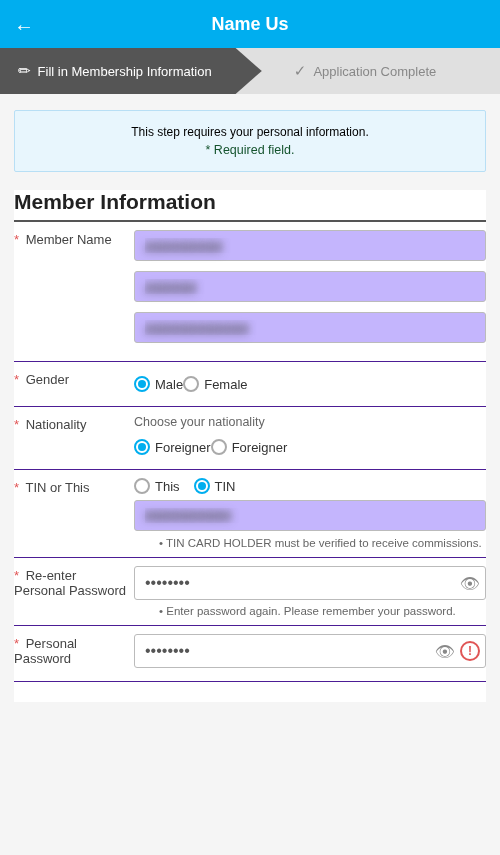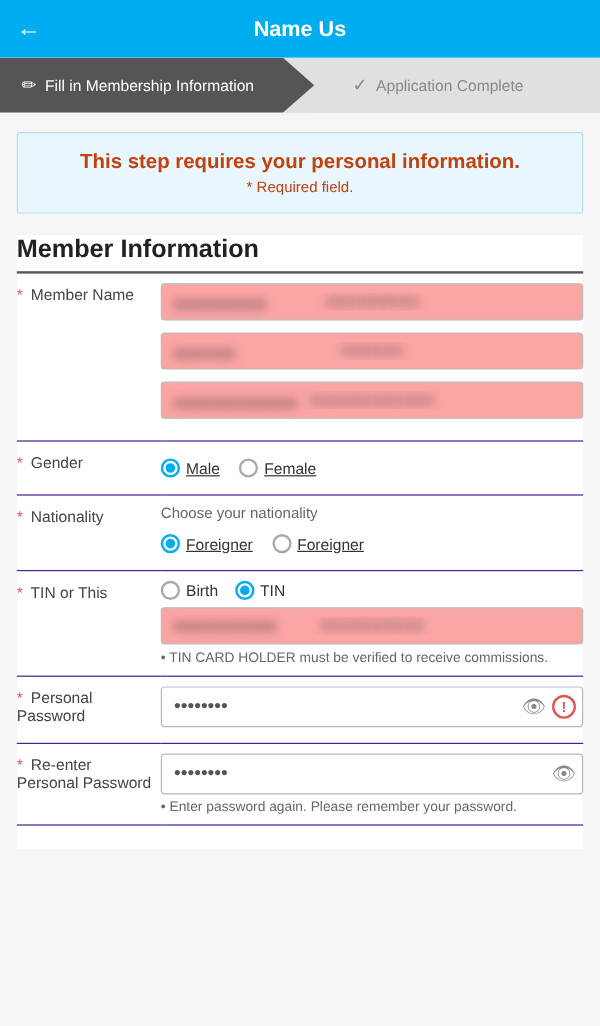--- a/index.html
+++ b/index.html
@@ -68,26 +68,26 @@
     
     .info-box {
       background: #e8f6fd;
       border: 1px solid #b8dff5;
       margin: 16px 14px 0 14px;
       padding: 14px 16px;
       text-align: center;
       border-radius: 2px;
     }
     .info-box-title {
-      font-weight: bold;
-      font-size: 17px;
-      color: #c2410c;
+      font-weight: normal;
+      font-size: 12px;
+      color: #000000;
     }
     .info-box-sub {
-      color: #c2410c;
+      color: #14532d;
       font-size: 12.5px;
       margin-top: 4px;
     }
 
     
     .section {
       margin: 18px 14px 0 14px;
       background: #fff;
     }
     .section-title {
@@ -142,44 +142,41 @@
     .blurred-input {
       position: relative;
       margin-bottom: 5px;
     }
     .blurred-input input {
       width: 100%;
       border: 1px solid #bbb;
       border-radius: 3px;
       padding: 7px 10px;
       font-size: 13px;
-      background: #fca5a5;
+      background: #c4b5fd;
       color: transparent;
       text-shadow: 0 0 8px #555;
-      text-align: center;
     }
     .blurred-val {
       position: absolute;
       left: 10px;
       top: 50%;
       transform: translateY(-50%);
       font-size: 13px;
       filter: blur(4px);
       pointer-events: none;
       color: #333;
       background: transparent;
     }
 
     
     .radio-group {
       display: flex;
       align-items: flex-start;
-      gap: 16px;
       padding: 6px 0;
-      text-decoration: underline;
     }
     .radio-item {
       display: flex;
       align-items: center;
       gap: 5px;
       font-size: 13px;
       cursor: pointer;
     }
     .radio-circle {
       width: 16px;
@@ -264,20 +261,21 @@
       color: #888;
       font-size: 16px;
       cursor: pointer;
     }
 
     
     .hint-text {
       font-size: 11.5px;
       color: #666;
       margin-top: 4px;
+      margin-left: 25px;
     }
     .hint-bullet::before {
       content: '• ';
       color: #666;
     }
 
     
     .tin-bren-wrapper {
       margin-bottom: 6px;
     }
@@ -402,65 +400,65 @@
       <tr>
         <td class="form-label-cell">
           <span class="required-star">*</span>
           <span>TIN or This</span>
         </td>
         <td class="form-field-cell">
           <div class="tin-bren-wrapper">
             <div class="tin-bren-radios">
               <label class="radio-item">
                 <div class="radio-circle unchecked"></div>
-                <span>Birth</span>
+                <span>This</span>
               </label>
               <label class="radio-item">
                 <div class="radio-circle checked"></div>
                 <span>TIN</span>
               </label>
             </div>
             <div class="blurred-input">
               <input type="text" class="text-input" value="XXXXXXXXXX" style="margin-bottom: 0px;">
               <span class="blurred-val">XXXXXXXXXX</span>
             </div>
           </div>
           <div class="hint-text hint-bullet">TIN CARD HOLDER must be verified to receive commissions.</div>
         </td>
       </tr>
 
 
       <tr>
         <td class="form-label-cell">
           <span class="required-star">*</span>
+          <span>Re-enter Personal Password</span>
+        </td>
+        <td class="form-field-cell">
+          <div class="pwd-wrapper">
+            <input type="password" class="pwd-input" value="12345678" style="">
+            <div class="pwd-icons">
+              <span class="pwd-icon">👁</span>
+            </div>
+          </div>
+          <div class="hint-text hint-bullet">Enter password again. Please remember your password.</div>
+        </td>
+      </tr>
+
+      <tr>
+        <td class="form-label-cell">
+          <span class="required-star">*</span>
           <span>Personal Password</span>
         </td>
         <td class="form-field-cell">
           <div class="pwd-wrapper">
             <input type="password" class="pwd-input" value="12345678" style="">
             <div class="pwd-icons">
               <span class="pwd-icon">👁</span>
               <div class="info-circle">!</div>
             </div>
           </div>
         </td>
       </tr>
 
-      <tr>
-        <td class="form-label-cell">
-          <span class="required-star">*</span>
-          <span>Re-enter Personal Password</span>
-        </td>
-        <td class="form-field-cell">
-          <div class="pwd-wrapper">
-            <input type="password" class="pwd-input" value="12345678" style="">
-            <div class="pwd-icons">
-              <span class="pwd-icon">👁</span>
-            </div>
-          </div>
-          <div class="hint-text hint-bullet">Enter password again. Please remember your password.</div>
-        </td>
-      </tr>
-
     </tbody>
       </table>
   </div>
 </div>
 
 </body></html>

